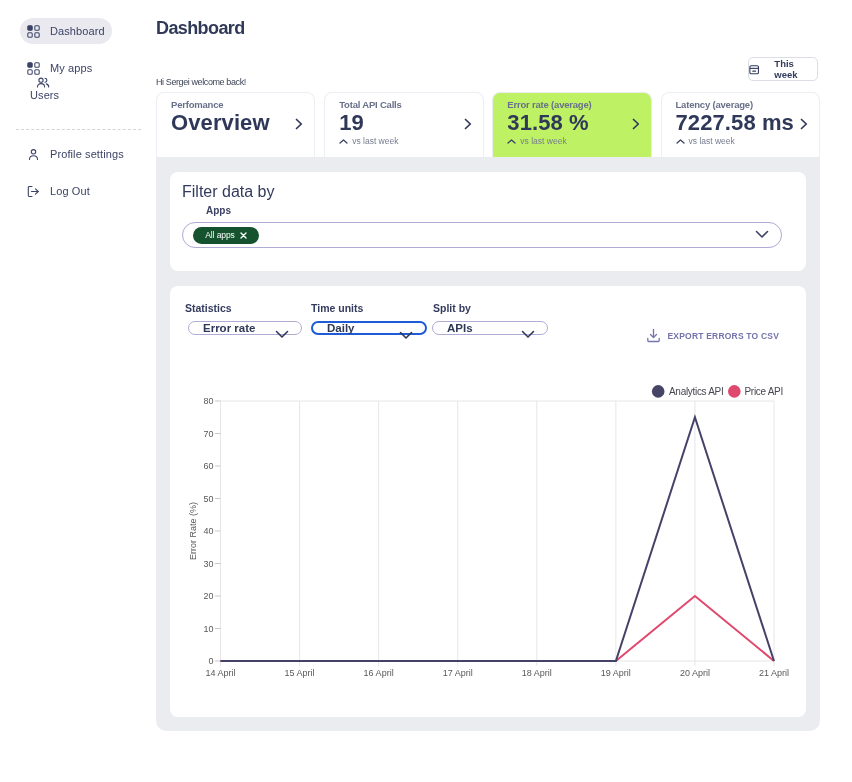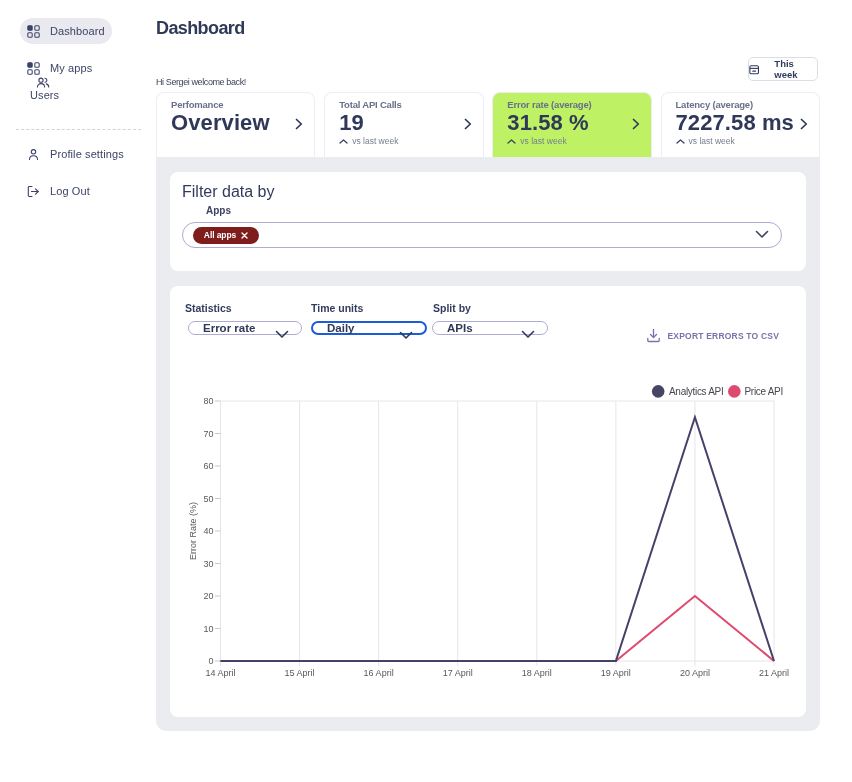--- a/index.html
+++ b/index.html
@@ -30,21 +30,21 @@
   
   #panel { position:absolute; left:156px; top:157px; width:664px; height:574px; background:#eaecf0; border-radius:0 0 10px 10px; }
 
   .card { position:absolute; background:#fff; border-radius:8px; }
   #filter-card { left:14px; top:15px; width:636px; height:99px; }
   #chart-card { left:14px; top:129px; width:636px; height:431px; }
 
   #filter-card h3 { position:absolute; left:12px; top:11px; font-size:16px; font-weight:normal; color:#323a5e; }
   #filter-card .apps-lbl { position:absolute; left:12px; top:33px; font-size:10px; font-weight:bold; color:#3b4263;margin-left:24px; }
   #apps-select { position:absolute; left:12px; top:50px; width:600px; height:26px; border:1px solid #aeabd4; border-radius:13px; background:#fff; }
-  #apps-chip { position:absolute; left:10px; top:3.5px; width:66px; height:17.5px; background:#7f1d1d; border-radius:9px; color:#fff; font-size:8.5px; font-weight:bold; letter-spacing:-0.1px; display:flex; align-items:center; justify-content:center; gap:5px; }
+  #apps-chip { position:absolute; left:10px; top:3.5px; width:66px; height:17.5px; background:#14532d; border-radius:9px; color:#fff; font-size:8.5px; font-weight:normal; letter-spacing:-0.1px; display:flex; align-items:center; justify-content:center; gap:5px; }
   #apps-select .chev { position:absolute; right:12px; top:7px; }
 
   .ctl-lbl { position:absolute; top:16px; font-size:10.5px; font-weight:bold; color:#333b5e; }
   .pill { position:absolute; top:35px; height:14px; border:1px solid #aeabd4; border-radius:14px; background:#fff; display:flex; align-items:center; font-size:11.5px; font-weight:600; color:#2f3858; padding-left:14px; }
   .pill .chev { position:absolute; right:12px; top:8px; }
   .pill.blue { border:2px solid #1e5bd6; }
 
   #export { position:absolute; right:27px; top:42px; display:flex; align-items:center; gap:6px; color:#7673ab; font-size:8.5px; font-weight:bold; letter-spacing:0.2px; }
 
   text { font-family:"Liberation Sans", sans-serif; }

